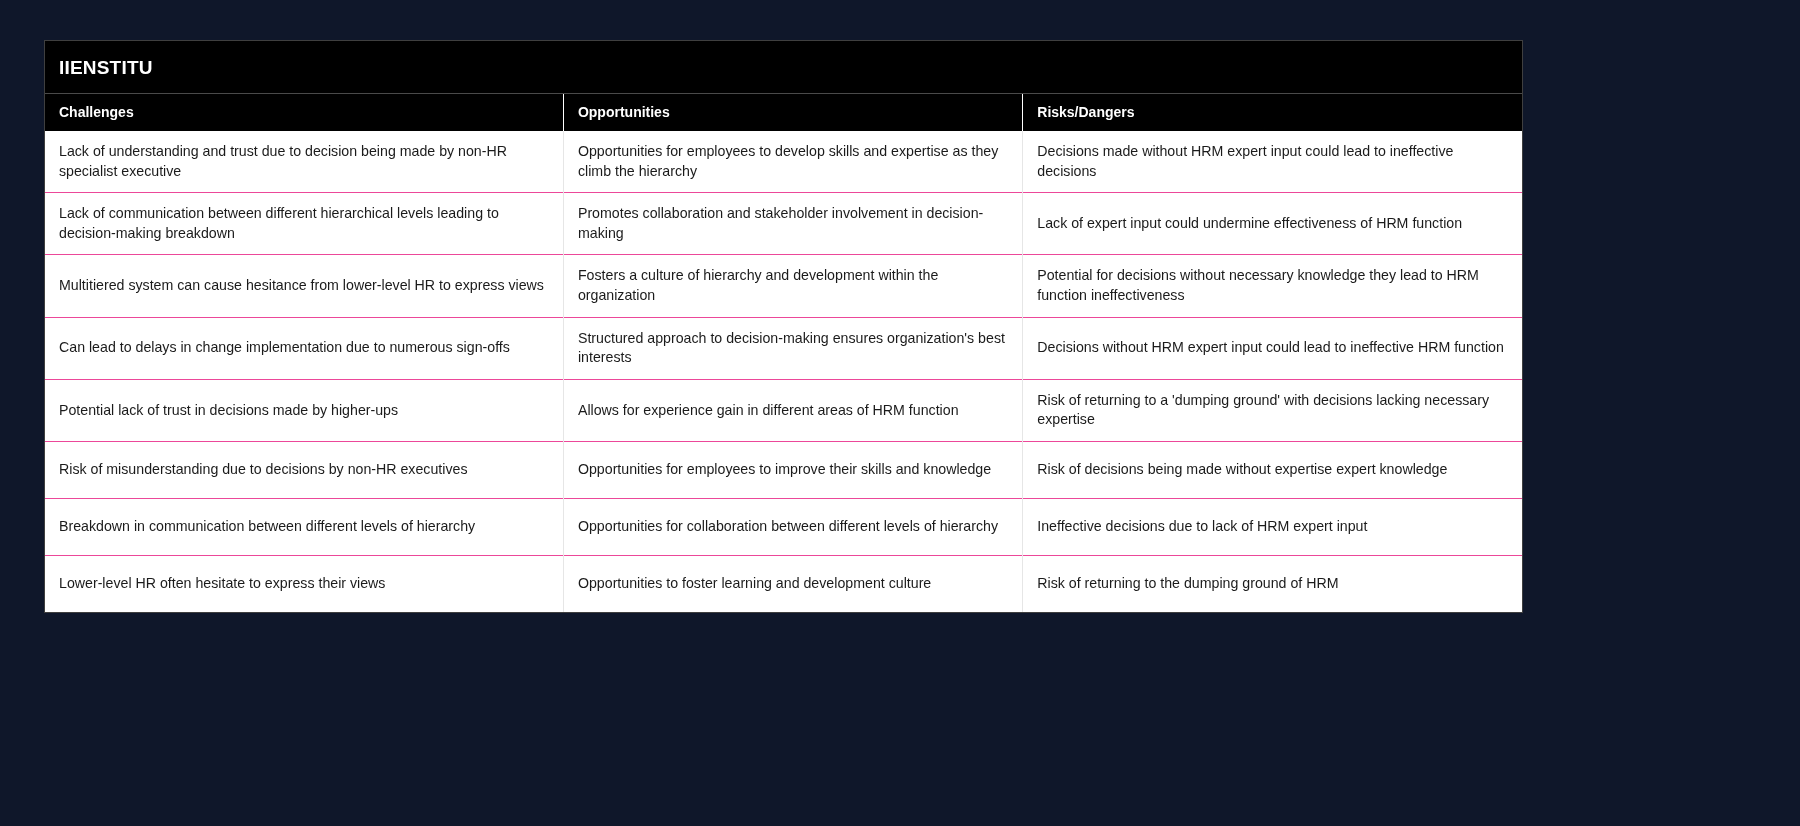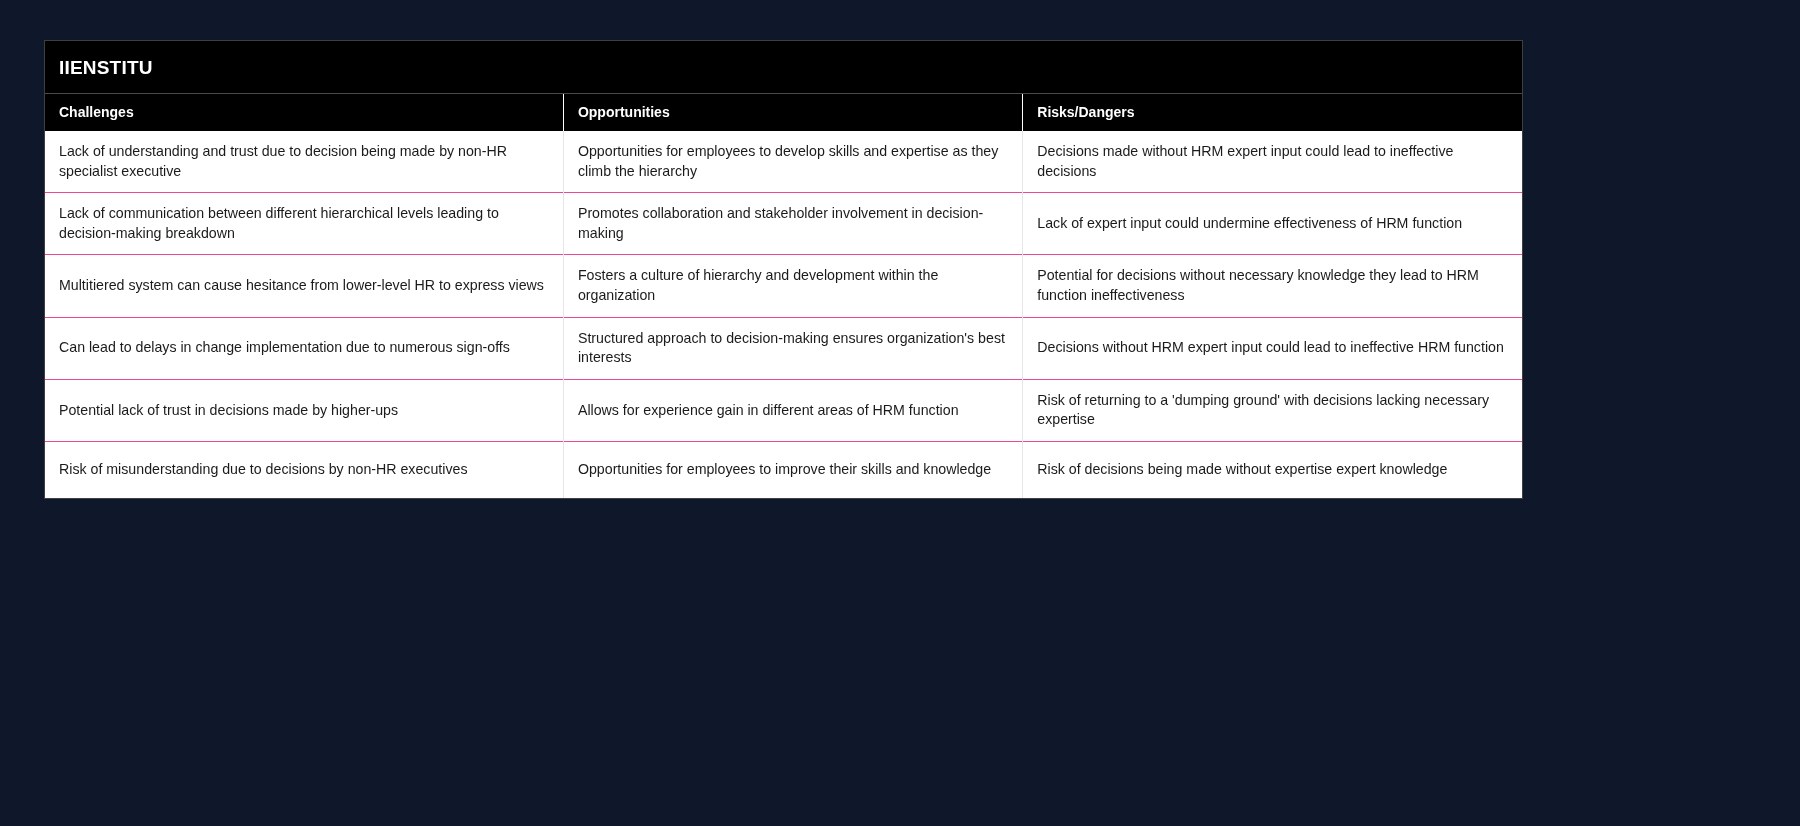--- a/index.html
+++ b/index.html
@@ -140,17 +140,27 @@
         <tr>
           <td>Potential lack of trust in decisions made by higher-ups</td>
           <td>Allows for experience gain in different areas of HRM function</td>
           <td>Risk of returning to a 'dumping ground' with decisions lacking necessary expertise</td>
         </tr>
         <tr>
           <td>Risk of misunderstanding due to decisions by non-HR executives</td>
           <td>Opportunities for employees to improve their skills and knowledge</td>
           <td>Risk of decisions being made without expertise expert knowledge</td>
         </tr>
+        <tr>
+          <td>Breakdown in communication between different levels of hierarchy</td>
+          <td>Opportunities for collaboration between different levels of hierarchy</td>
+          <td>Ineffective decisions due to lack of HRM expert input</td>
+        </tr>
+        <tr>
+          <td>Lower-level HR often hesitate to express their views</td>
+          <td>Opportunities to foster learning and development culture</td>
+          <td>Risk of returning to the dumping ground of HRM</td>
+        </tr>
       </tbody>
     </table>
 
   </div>
 </div>
 
 </body></html>

